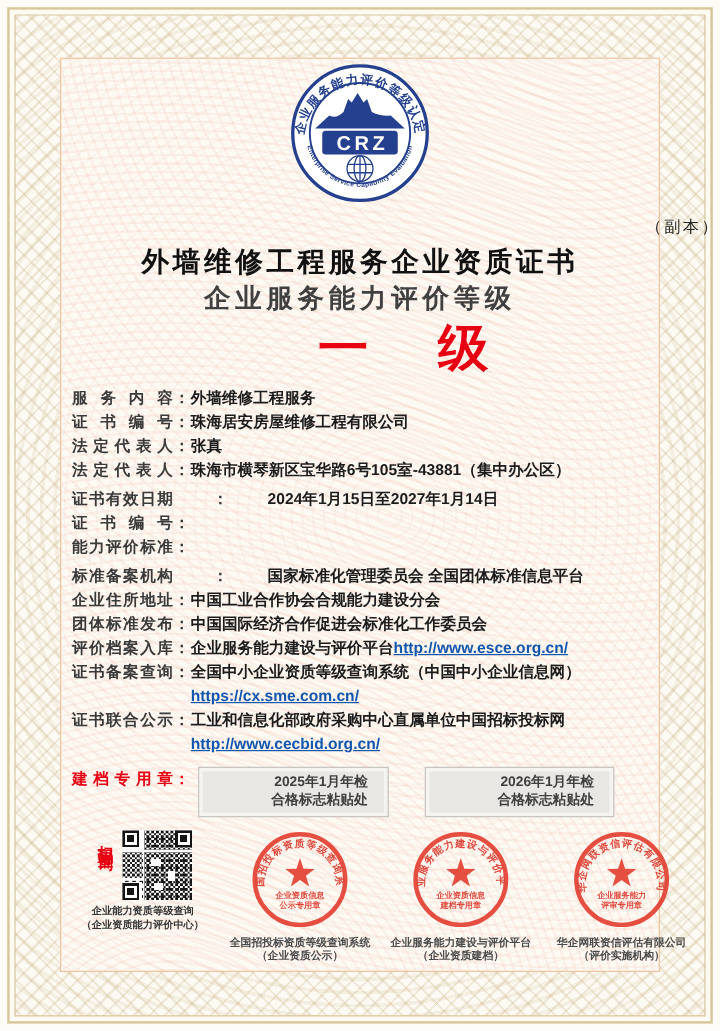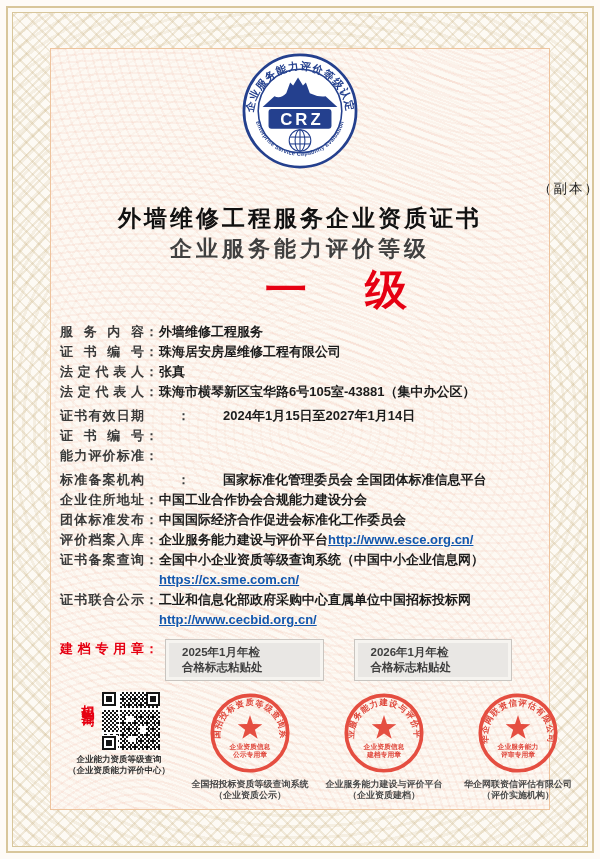--- a/index.html
+++ b/index.html
@@ -55,21 +55,21 @@
   .colon{flex:none;width:15px;text-align:center;color:#3a3a3a;font-weight:700;}
   .val{color:#1c1c1c;font-weight:700;}
   .link{color:#1257ae;text-decoration:underline;font-weight:700;cursor:pointer;}
   .link.block{display:block;}
 
   
   .annual{display:flex;margin-top:9px;align-items:flex-start;font-size:13px;line-height:20px;}
   .annual .lbl,.annual .colon{color:#e60012;}
   .chkbox{width:148px;margin-left:6px;margin-right:24px;background:#e9e7e4;
     border:1px solid #c9c5c0;box-shadow:inset 0 0 0 3px #f6f4f0;
-    text-align:left;font-size:11.5px;font-weight:700;color:#3f3f3f;
+    text-align:right;font-size:11.5px;font-weight:700;color:#3f3f3f;
     padding:5px 16px;line-height:15px;}
 
   
   .bottom{position:absolute;left:58px;right:48px;top:692px;display:flex;align-items:flex-start;}
   .qrblock{width:122px;flex:none;}
   .qrtop{display:flex;align-items:flex-start;justify-content:center;}
   .qr-side{writing-mode:vertical-rl;text-orientation:upright;color:#e60012;
     font-weight:700;font-size:13px;letter-spacing:3px;margin-right:5px;margin-top:2px;}
   .qr-svg{width:58px;height:58px;}
   .qr-cap{margin-top:4px;text-align:center;font-size:8.5px;font-weight:700;

